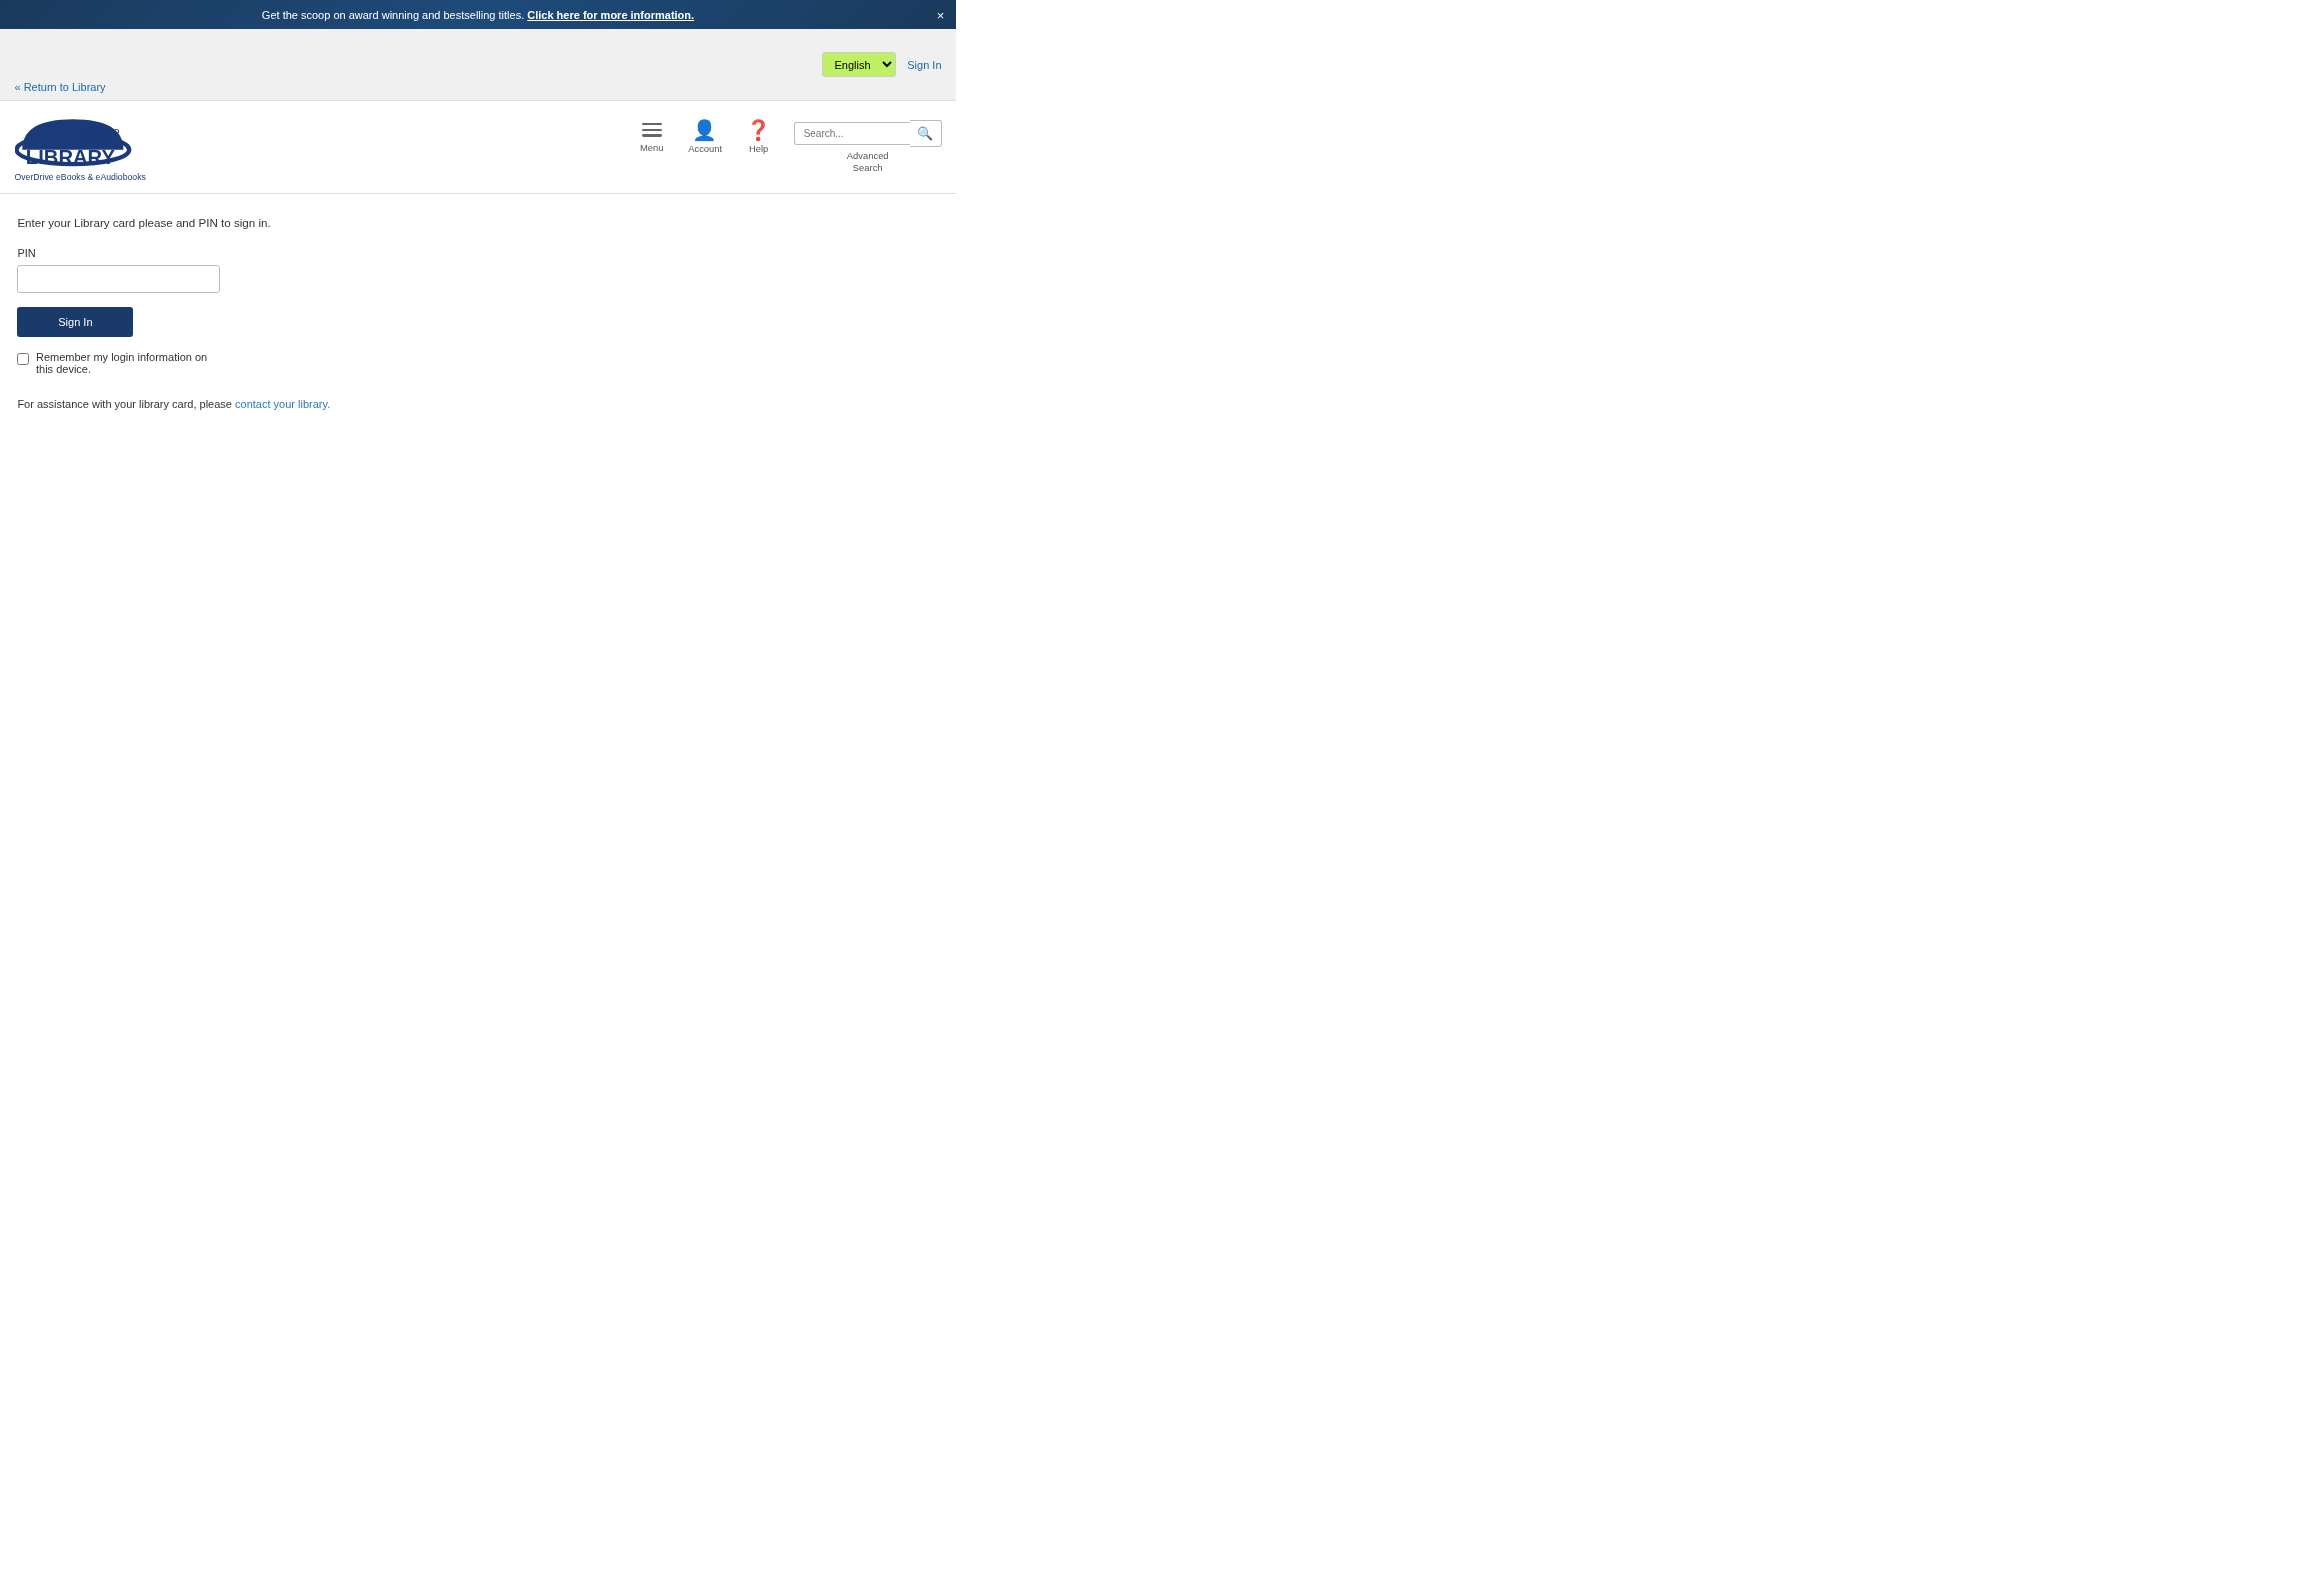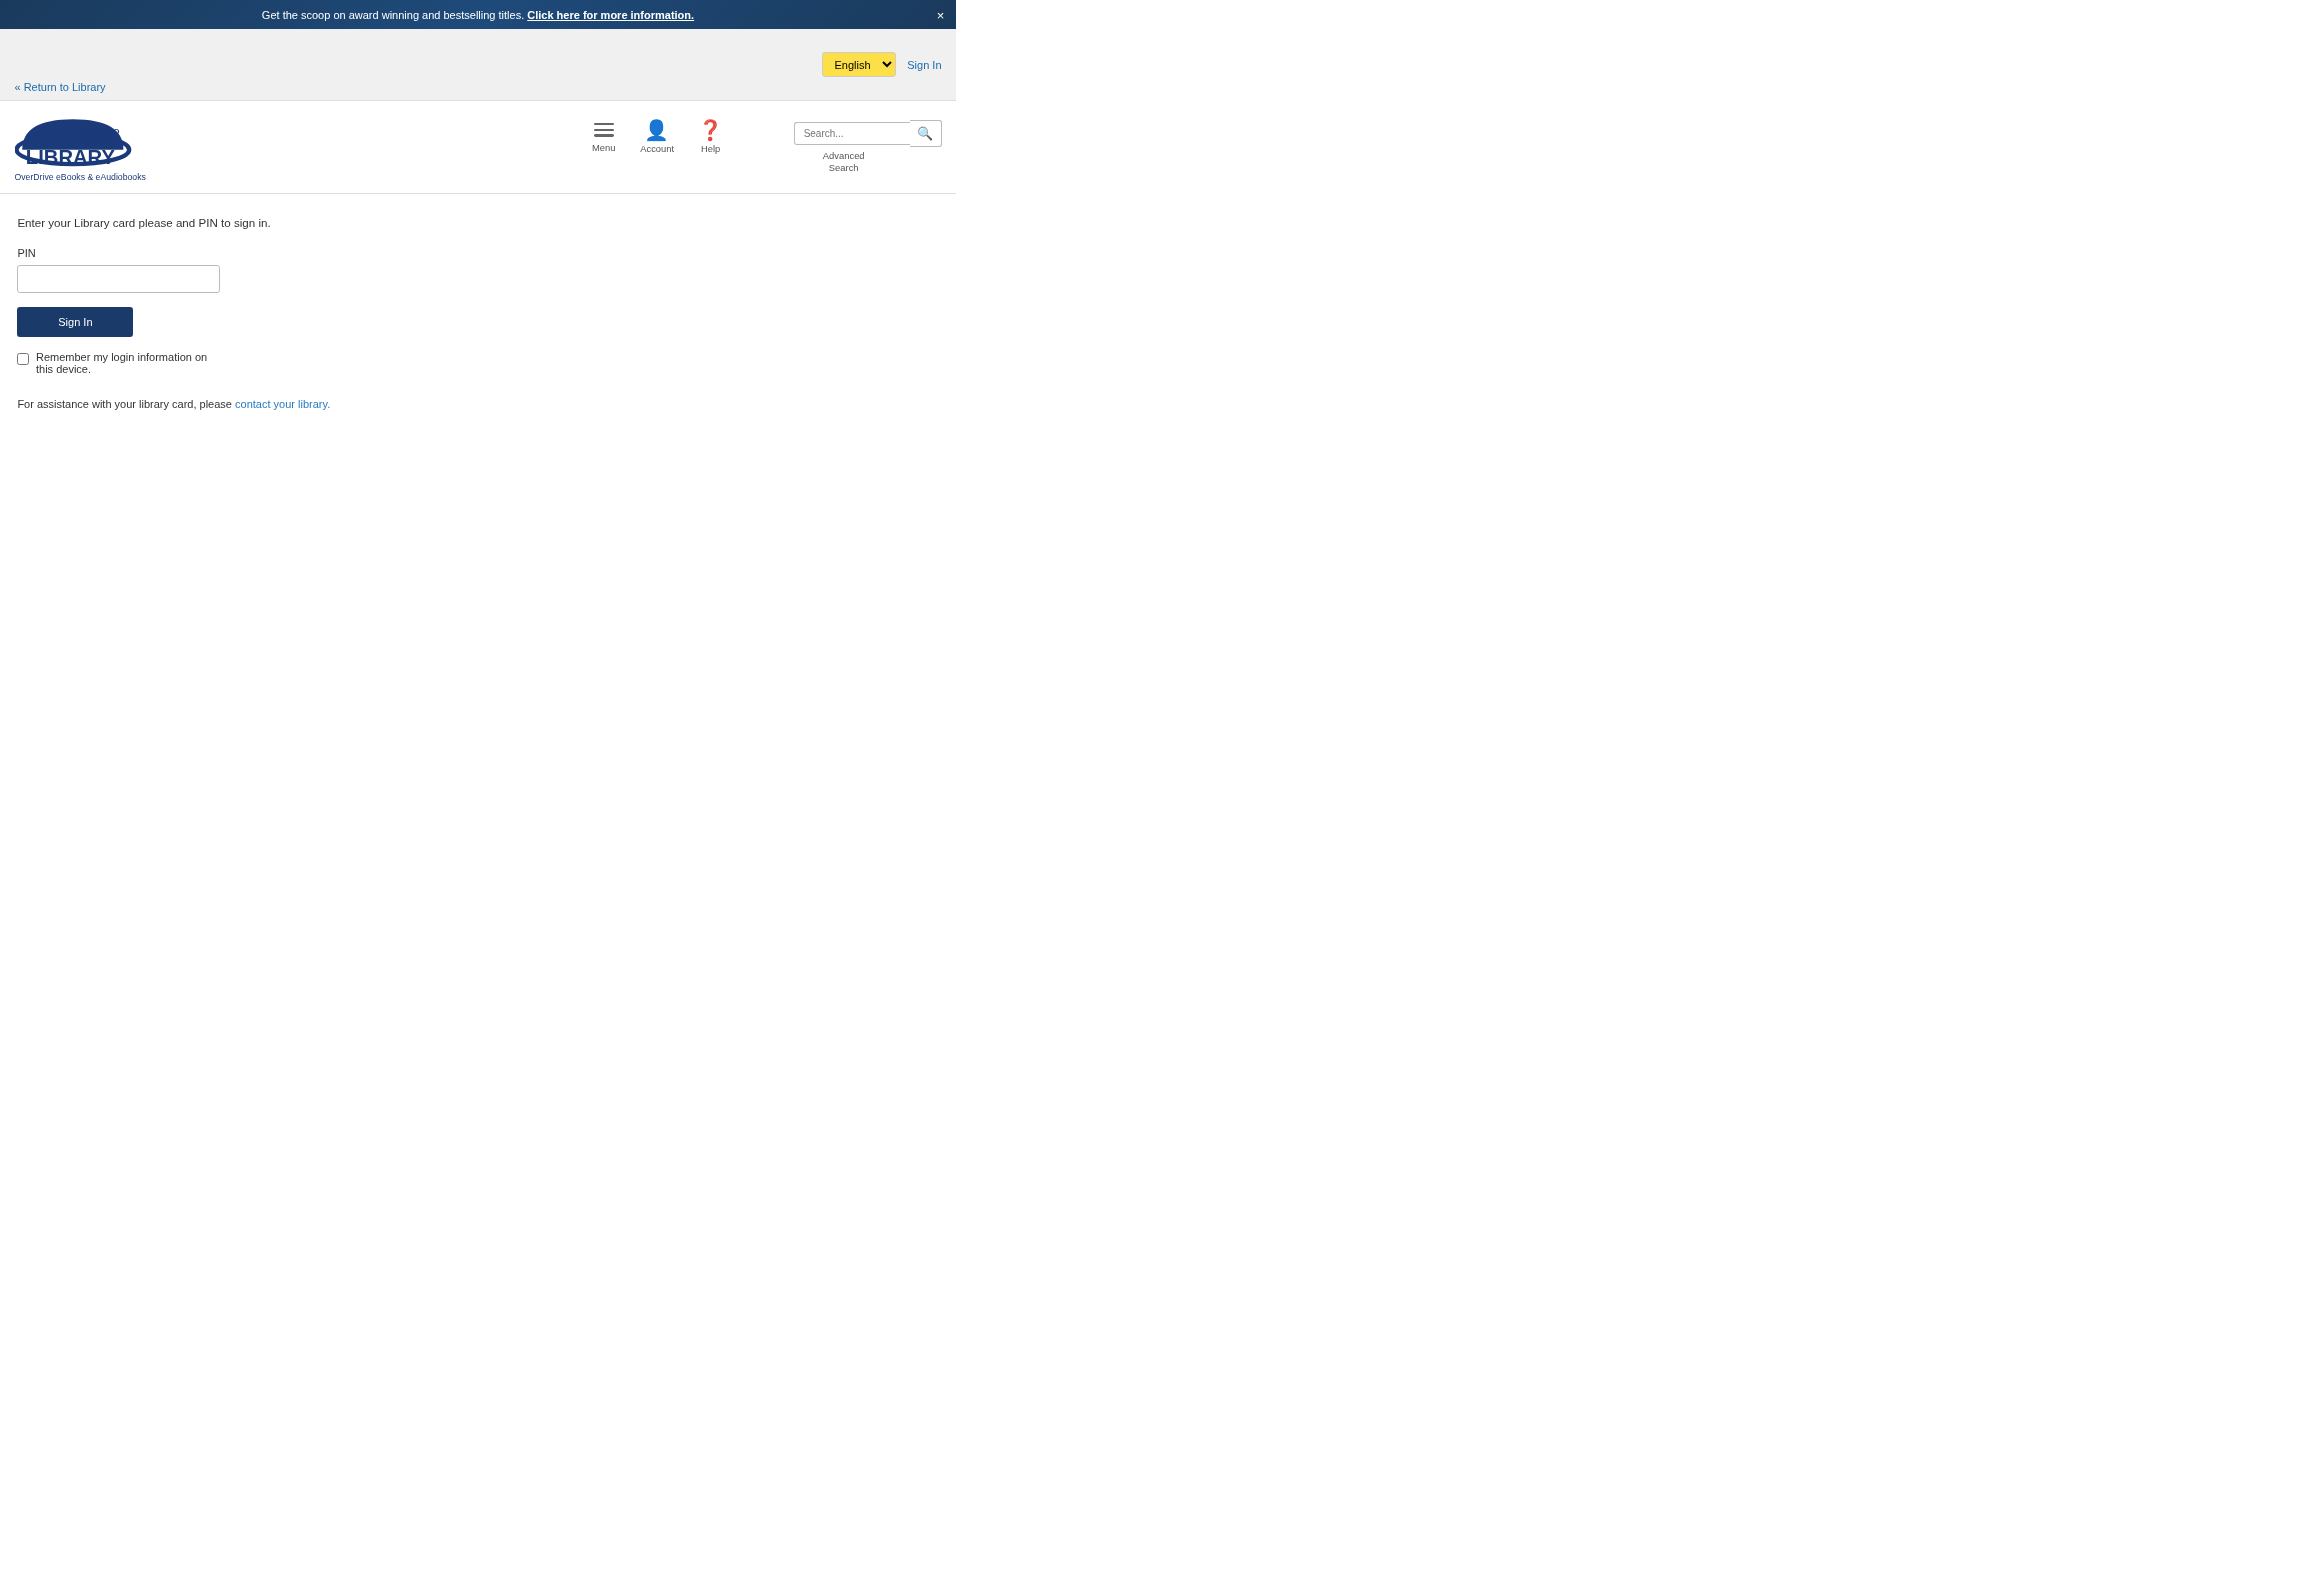--- a/index.html
+++ b/index.html
@@ -57,21 +57,21 @@
     .top-nav-right {
       display: flex;
       align-items: center;
       gap: 11.6px;
     }
     .lang-select {
       padding: 4.3px 7.2px;
       font-size: 11px;
       border: 0.7px solid #ccc;
       border-radius: 2.9px;
-      background: #fde047;
+      background: #bef264;
       cursor: pointer;
     }
     .signin-link {
       color: #1a6aad;
       text-decoration: none;
       font-size: 11px;
       font-weight: 500;
     }
 
     
@@ -129,21 +129,20 @@
       gap: 0;
     }
     .search-input {
       padding: 5px 8.7px;
       border: 0.7px solid #bbb;
       border-right: none;
       border-radius: 2.9px 0 0 2.9px;
       font-size: 10px;
       width: 116px;
       color: #aaa;
-      margin-left: 48px;
     }
     .search-btn {
       background: #fff;
       border: 0.7px solid #bbb;
       border-left: none;
       border-radius: 0 2.9px 2.9px 0;
       padding: 5px 7.2px;
       cursor: pointer;
       font-size: 13px;
       color: #555;

